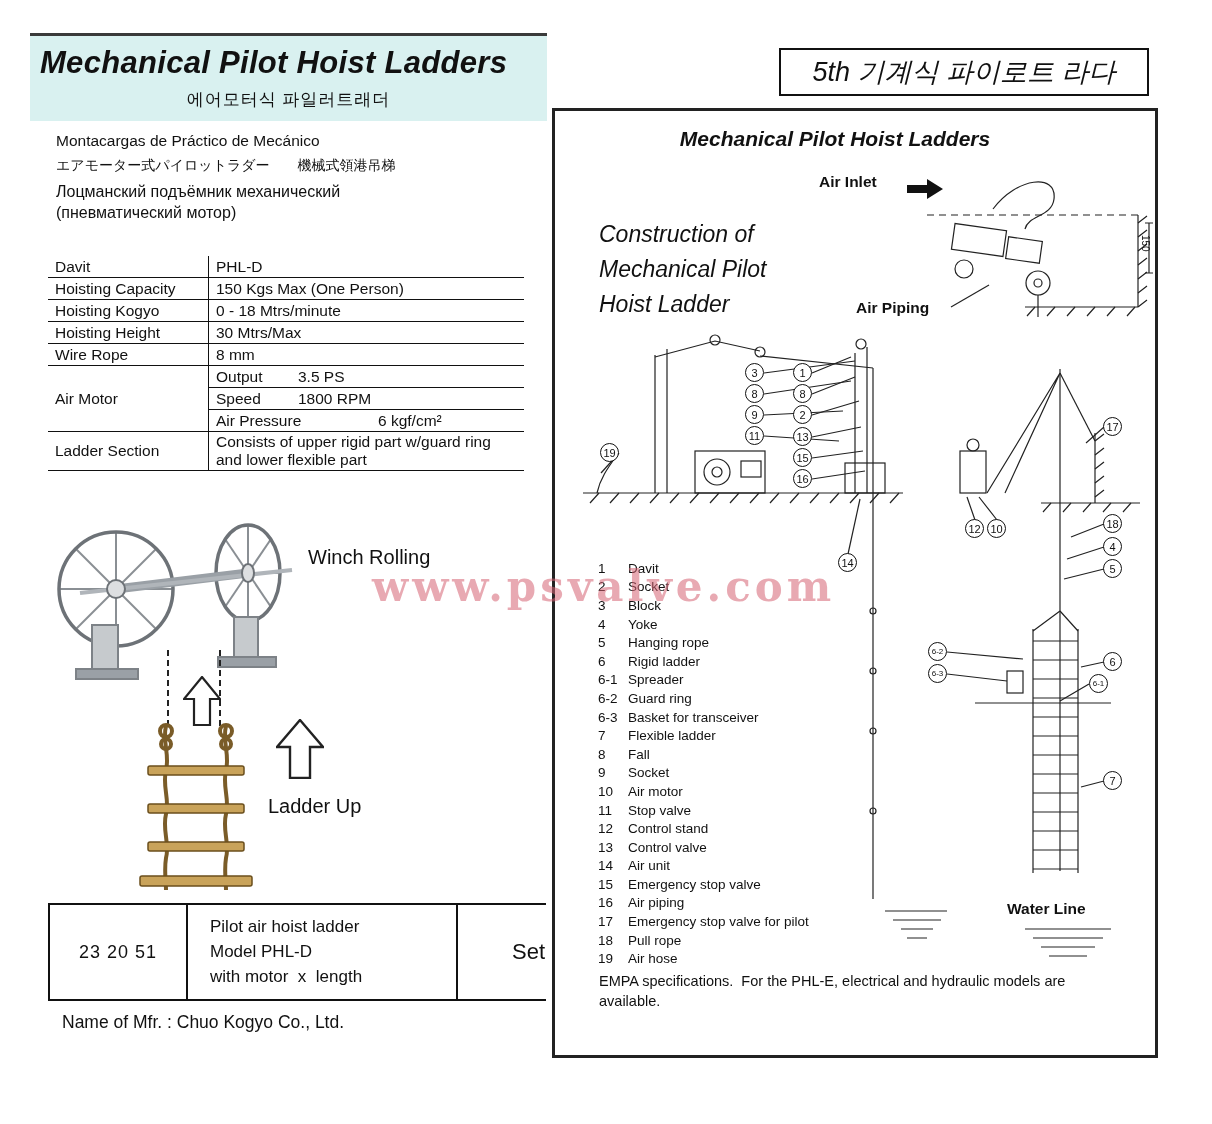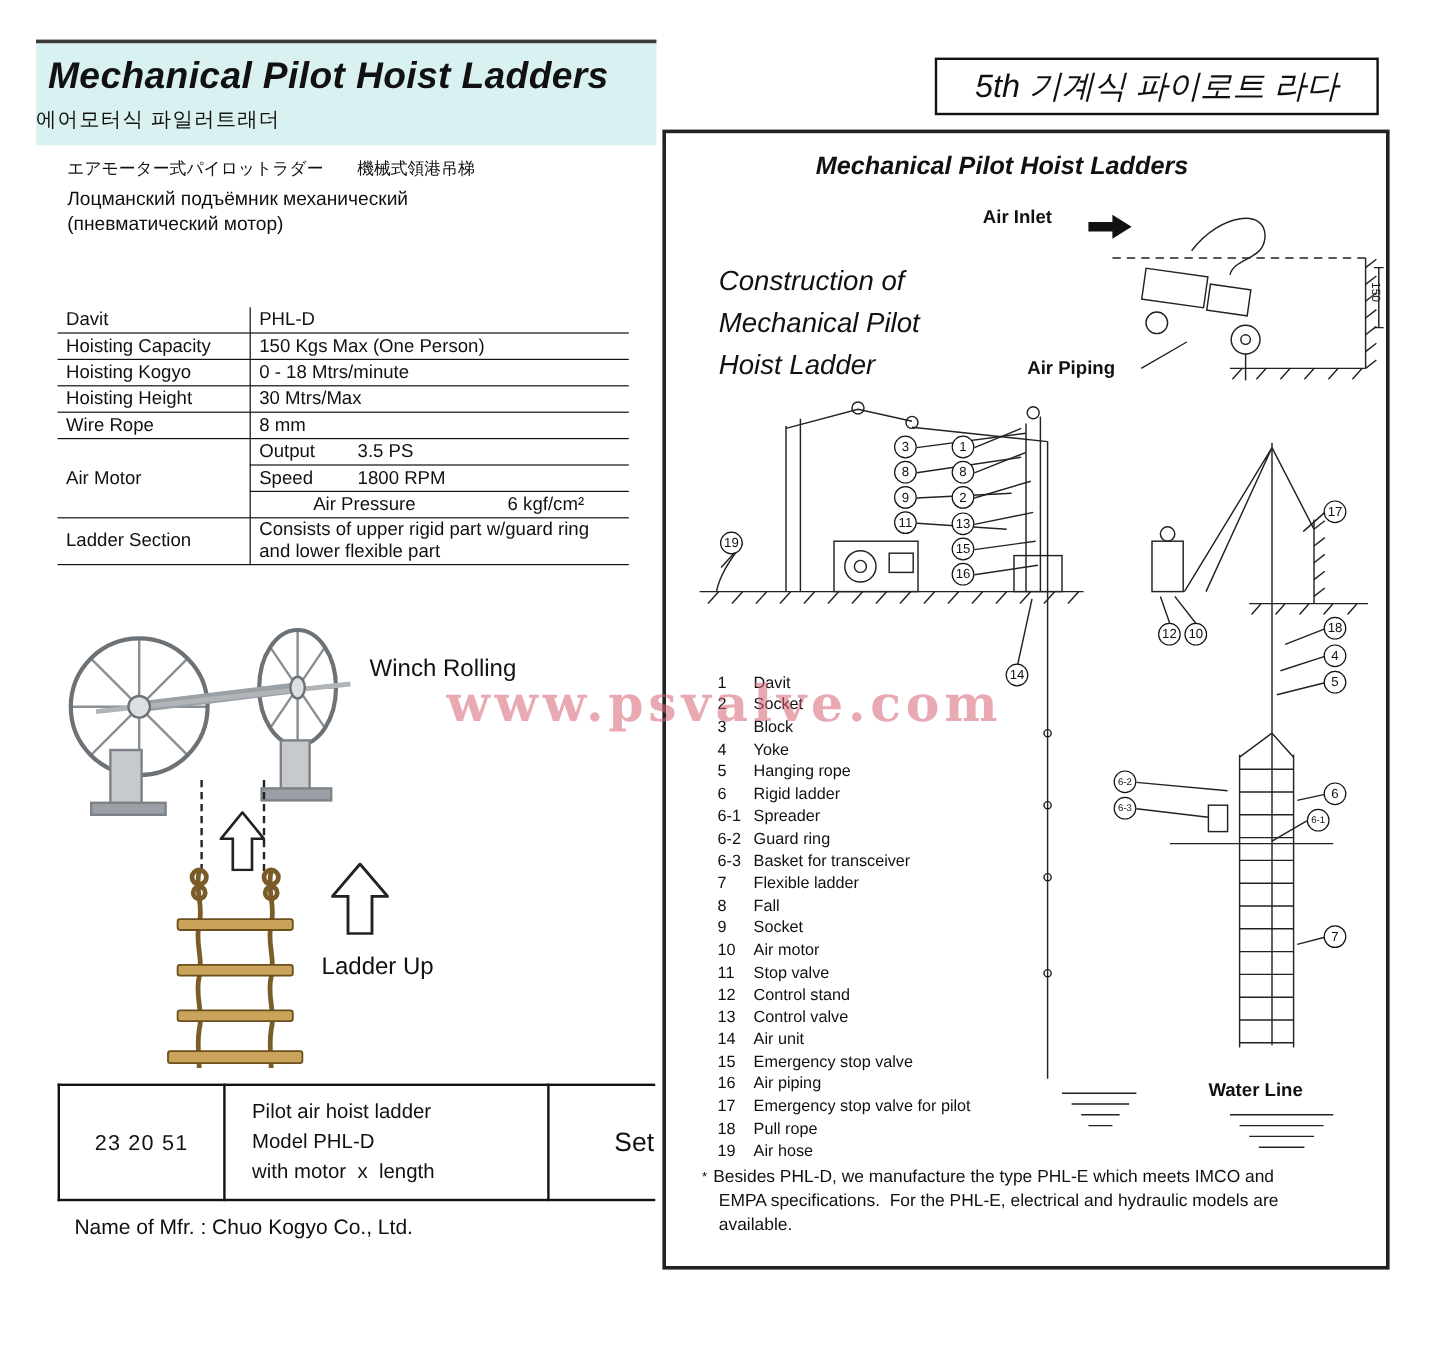--- a/index.html
+++ b/index.html
@@ -5,36 +5,36 @@
   html,body { margin:0; padding:0; }
   body {
     width:1212px; height:1124px; position:relative; overflow:hidden;
     background:#ffffff; color:#111;
     font-family:"Liberation Sans","DejaVu Sans",sans-serif;
   }
   
   .title-banner { position:absolute; left:30px; top:33px; width:517px; height:88px;
     background:#d9f1f0; border-top:3px solid #3a3a3a; box-sizing:border-box; }
   .main-title { margin:9px 0 0 10px; font-size:31px; font-weight:bold; font-style:italic; letter-spacing:.3px; }
-  .kr-subtitle { margin-top:7px; font-size:17px; letter-spacing:1px; }
+  .kr-subtitle { text-align:center; margin-top:7px; font-size:17px; letter-spacing:1px; }
   .side-title { position:absolute; left:779px; top:48px; width:370px; height:48px;
     border:2.5px solid #111; box-sizing:border-box; display:flex; align-items:center; justify-content:center;
     font-size:27px; font-weight:normal; font-style:italic; white-space:nowrap; }
   
   .intro { position:absolute; left:56px; top:132px; }
   .intro-es { font-size:15.5px; margin-bottom:7px; }
   .intro-jp { font-size:14px; margin-bottom:8px; }
   .intro-ru { font-size:16px; margin-bottom:3px; }
   
   .spec { position:absolute; left:48px; top:256px; width:476px; border-collapse:collapse; font-size:15.5px; }
   .spec td { border-bottom:1.8px solid #111; padding:1px 7px; height:19px; vertical-align:middle; }
   .spec td.lbl { width:146px; border-right:1.8px solid #111; }
   .sub { display:inline-block; }
   .w82 { width:82px; }
-  .w162 { width:162px;margin-left:45px; }
+  .w162 { width:162px; }
   
   .caption { position:absolute; font-size:20px; }
   .winch-cap { left:308px; top:546px; }
   .ladder-cap { left:268px; top:795px; }
   .winch-fig { position:absolute; left:52px; top:497px; }
   .ladder-fig { position:absolute; left:136px; top:722px; }
   .dash { position:absolute; width:0; border-left:2.5px dashed #222; height:76px; top:650px; }
   .d1 { left:167px; } .d2 { left:219px; }
   .arrow-sm { position:absolute; left:183px; top:676px; }
   .arrow-lg { position:absolute; left:276px; top:719px; }
@@ -81,20 +81,21 @@
 <div class="title-banner">
   <div class="main-title">Mechanical Pilot Hoist Ladders</div>
   <div class="kr-subtitle">에어모터식 파일러트래더</div>
 </div>
 
 <div class="side-title">
   <span>5th 기계식 파이로트 라다</span>
 </div>
 
 <div class="intro">
+  <div class="intro-es">Montacargas de Práctico de Mecánico</div>
   <div class="intro-jp">エアモーター式パイロットラダー　　機械式領港吊梯</div>
   <div class="intro-ru">Лоцманский подъёмник механический</div>
   <div class="intro-ru">(пневматический мотор)</div>
 </div>
 
 <table class="spec">
   <tbody>
       <tr>
     <td class="lbl">Davit</td>
     <td class="val">PHL-D</td>
@@ -460,19 +461,18 @@
         <span class="part-name">Pull rope</span>
       </div>
 
       <div class="part-row">
         <span class="part-no">19</span>
         <span class="part-name">Air hose</span>
       </div>
     </div>
 
   <div class="footnote">
-    <div class="fn-line"><span class="fn-star">*</span><span>Besides PHL-D, we manufacture the type PHL-E which meets IMCO and</span></div>
     <div class="fn-line cont">EMPA specifications.  For the PHL-E, electrical and hydraulic models are</div>
     <div class="fn-line cont">available.</div>
   </div>
 </div>
 
 <div class="watermark">www.psvalve.com</div>
 
 </body></html>

